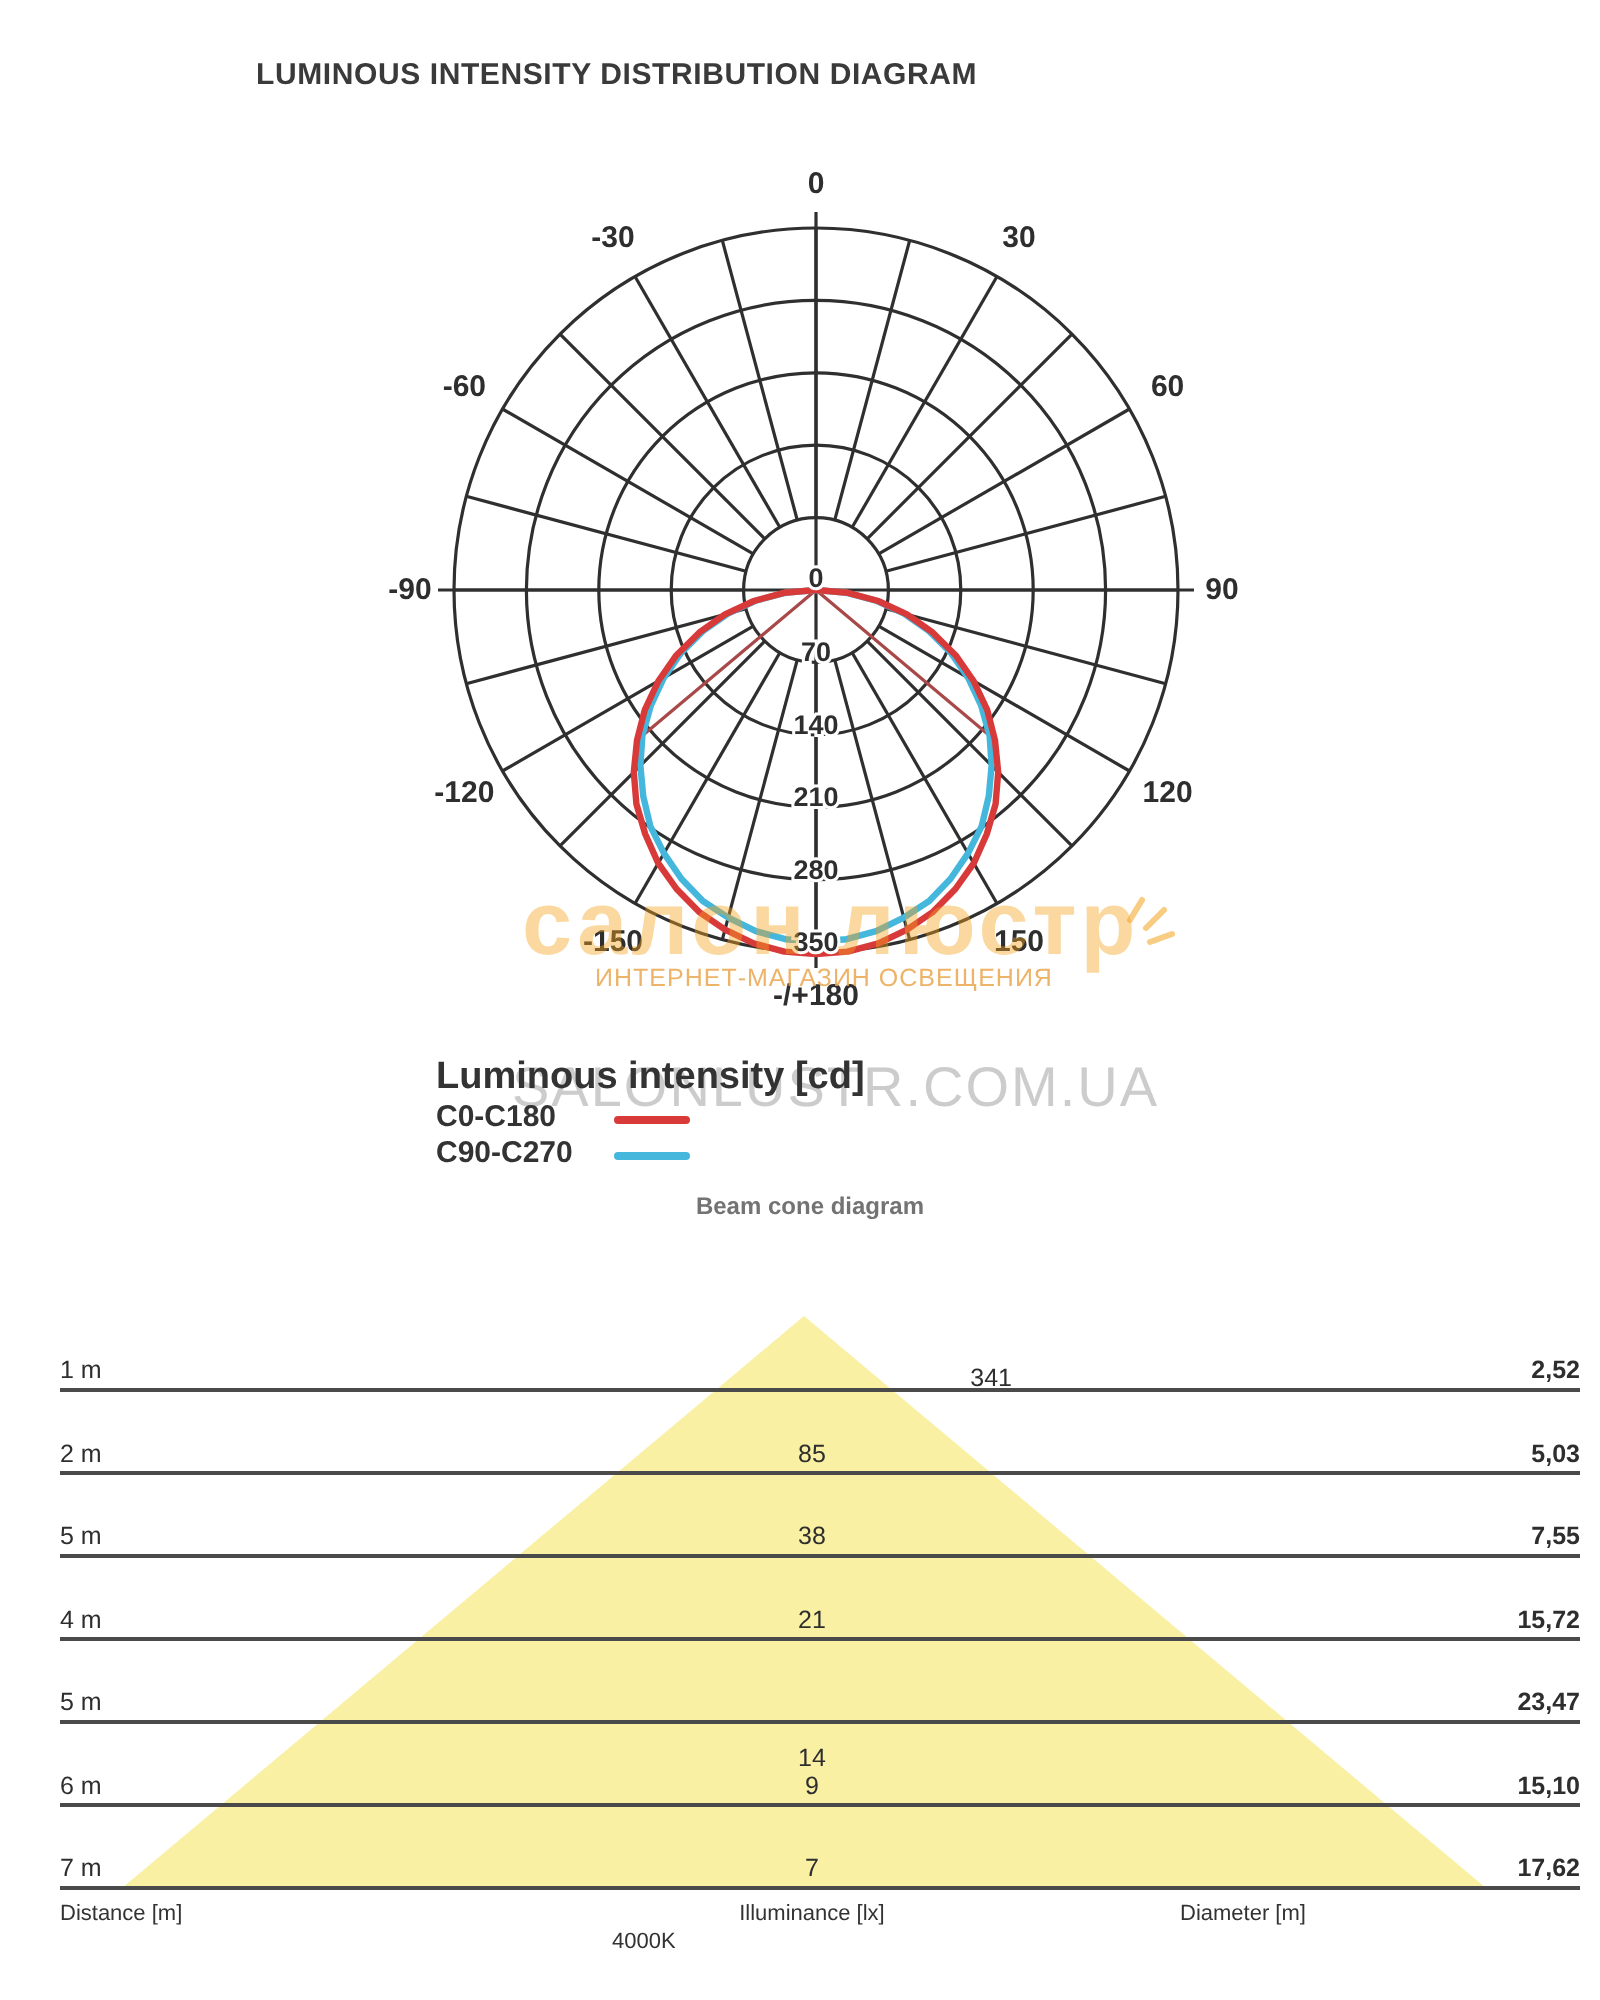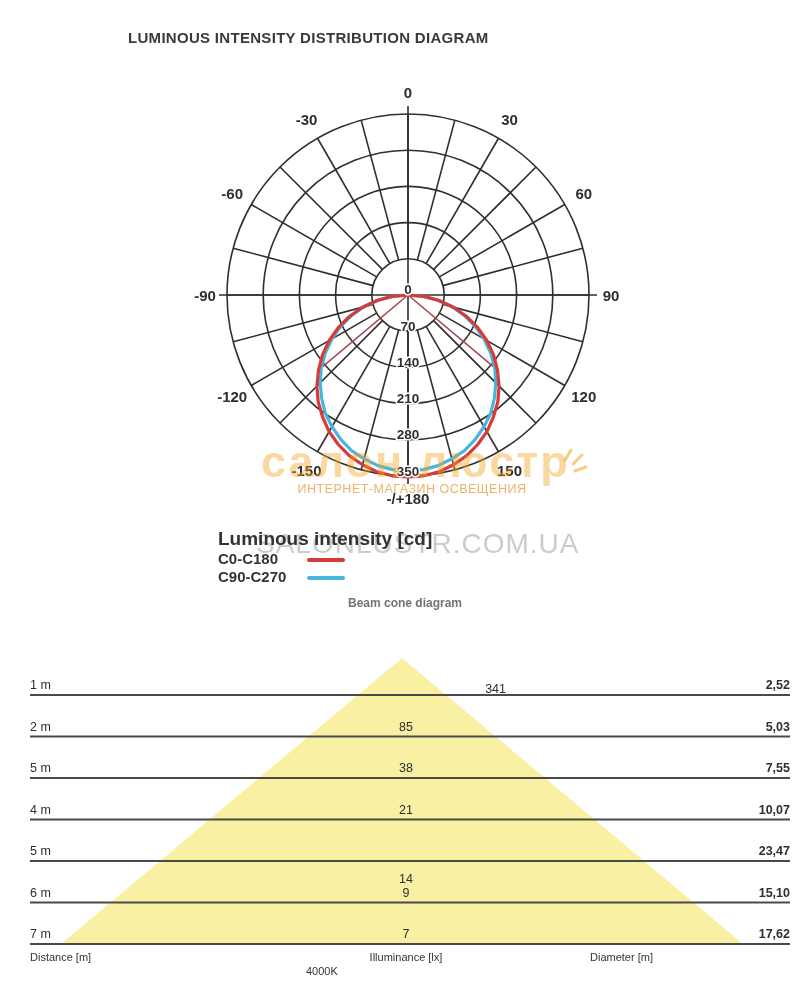--- a/index.html
+++ b/index.html
@@ -131,21 +131,21 @@
       <div class="row-center" style="top: 682px; text-align: right;">341</div>
       <div class="row-right" style="top: 678px;">2,52</div>
       <div class="row-label" style="top: 719.5px; left: 30px;">2 m</div>
       <div class="row-center" style="top: 719.5px;">85</div>
       <div class="row-right" style="top: 719.5px;">5,03</div>
       <div class="row-label" style="top: 761px; left: 30px;">5 m</div>
       <div class="row-center" style="top: 761px;">38</div>
       <div class="row-right" style="top: 761px;">7,55</div>
       <div class="row-label" style="top: 802.5px; left: 30px;">4 m</div>
       <div class="row-center" style="top: 802.5px;">21</div>
-      <div class="row-right" style="top: 802.5px;">10,07</div>
+      <div class="row-right" style="top: 802.5px;">15,72</div>
       <div class="row-label" style="top: 844px; left: 30px;">5 m</div>
       <div class="row-center" style="top: 844px; margin-top: 28px;">14</div>
       <div class="row-right" style="top: 844px;">23,47</div>
       <div class="row-label" style="top: 885.5px; left: 30px;">6 m</div>
       <div class="row-center" style="top: 885.5px;">9</div>
       <div class="row-right" style="top: 885.5px;">15,10</div>
       <div class="row-label" style="top: 927px; left: 30px;">7 m</div>
       <div class="row-center" style="top: 927px;">7</div>
       <div class="row-right" style="top: 927px;">17,62</div>
     </div>

